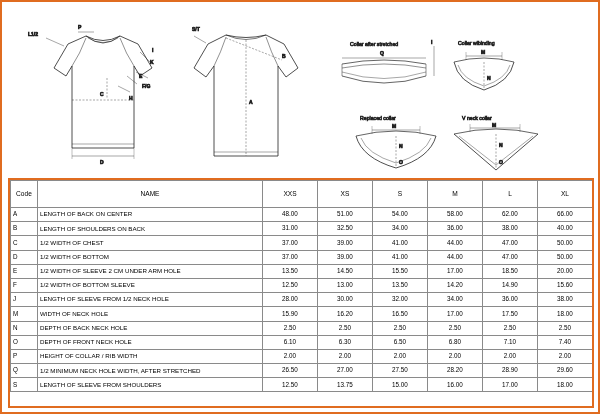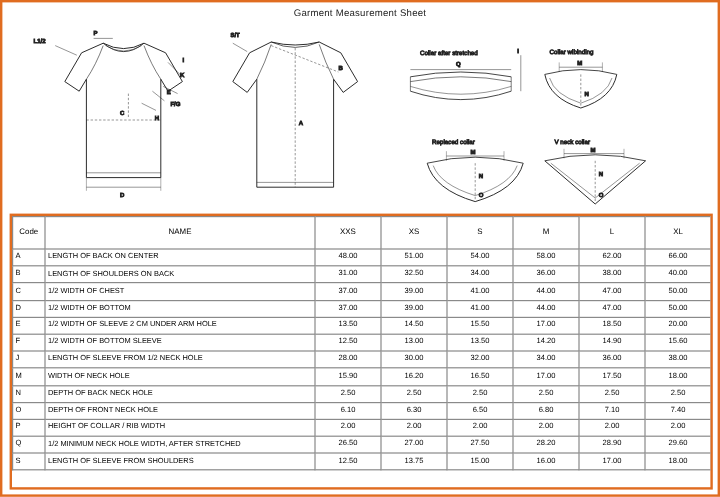--- a/index.html
+++ b/index.html
@@ -96,21 +96,20 @@
   td.name { text-align: left; white-space: normal; font-size: 6.2px; }
   td.val { text-align: center; }
   td.tall { height: 26px; }
   td.name.wrap { white-space: normal; line-height: 1.15; }
 </style>
 </head>
 <body>
 
 <div id="page">
 
-  <div class="sheet-title">Garment Measurement Sheet</div>
 
   <div class="diagram-area">
     <svg width="590" height="160" viewBox="0 0 590 160" xmlns="http://www.w3.org/2000/svg">
       <g fill="none" stroke="#222" stroke-width="0.7">
 
         <g>
 
           <path d="M62,28 L80,20 Q97,29 114,20 L132,28 L146,52 L134,60 L128,50 L128,132 L66,132 L66,50 L60,60 L48,52 Z" stroke="#222" stroke-width="0.8"></path>
 
           <path d="M80,20 Q97,34 114,20" stroke="#222" stroke-width="0.7"></path>

